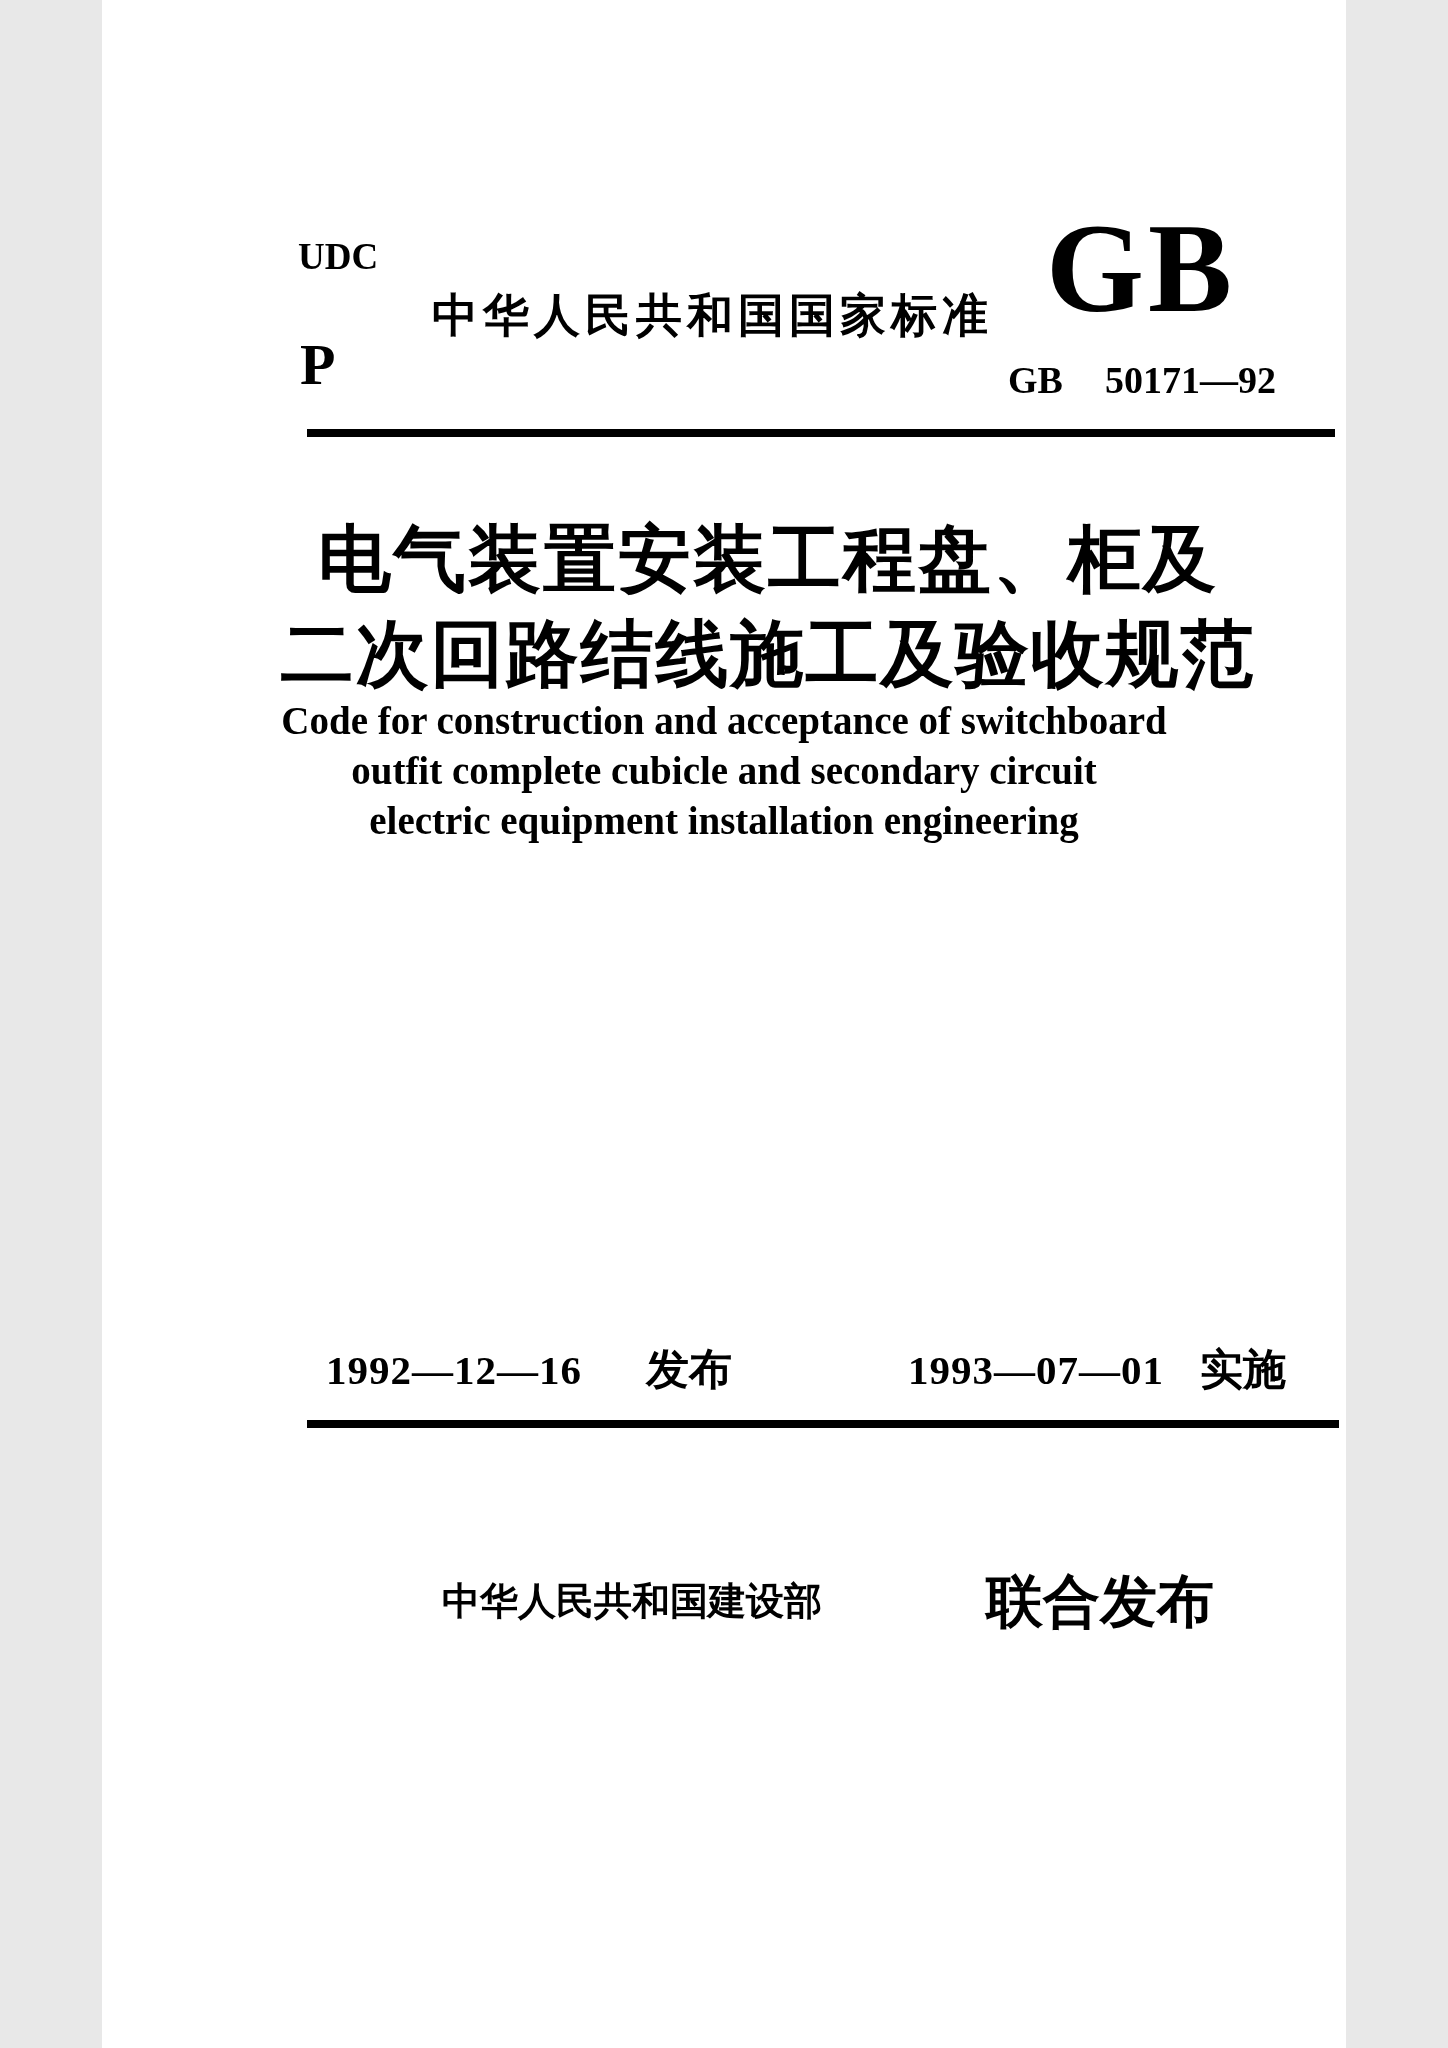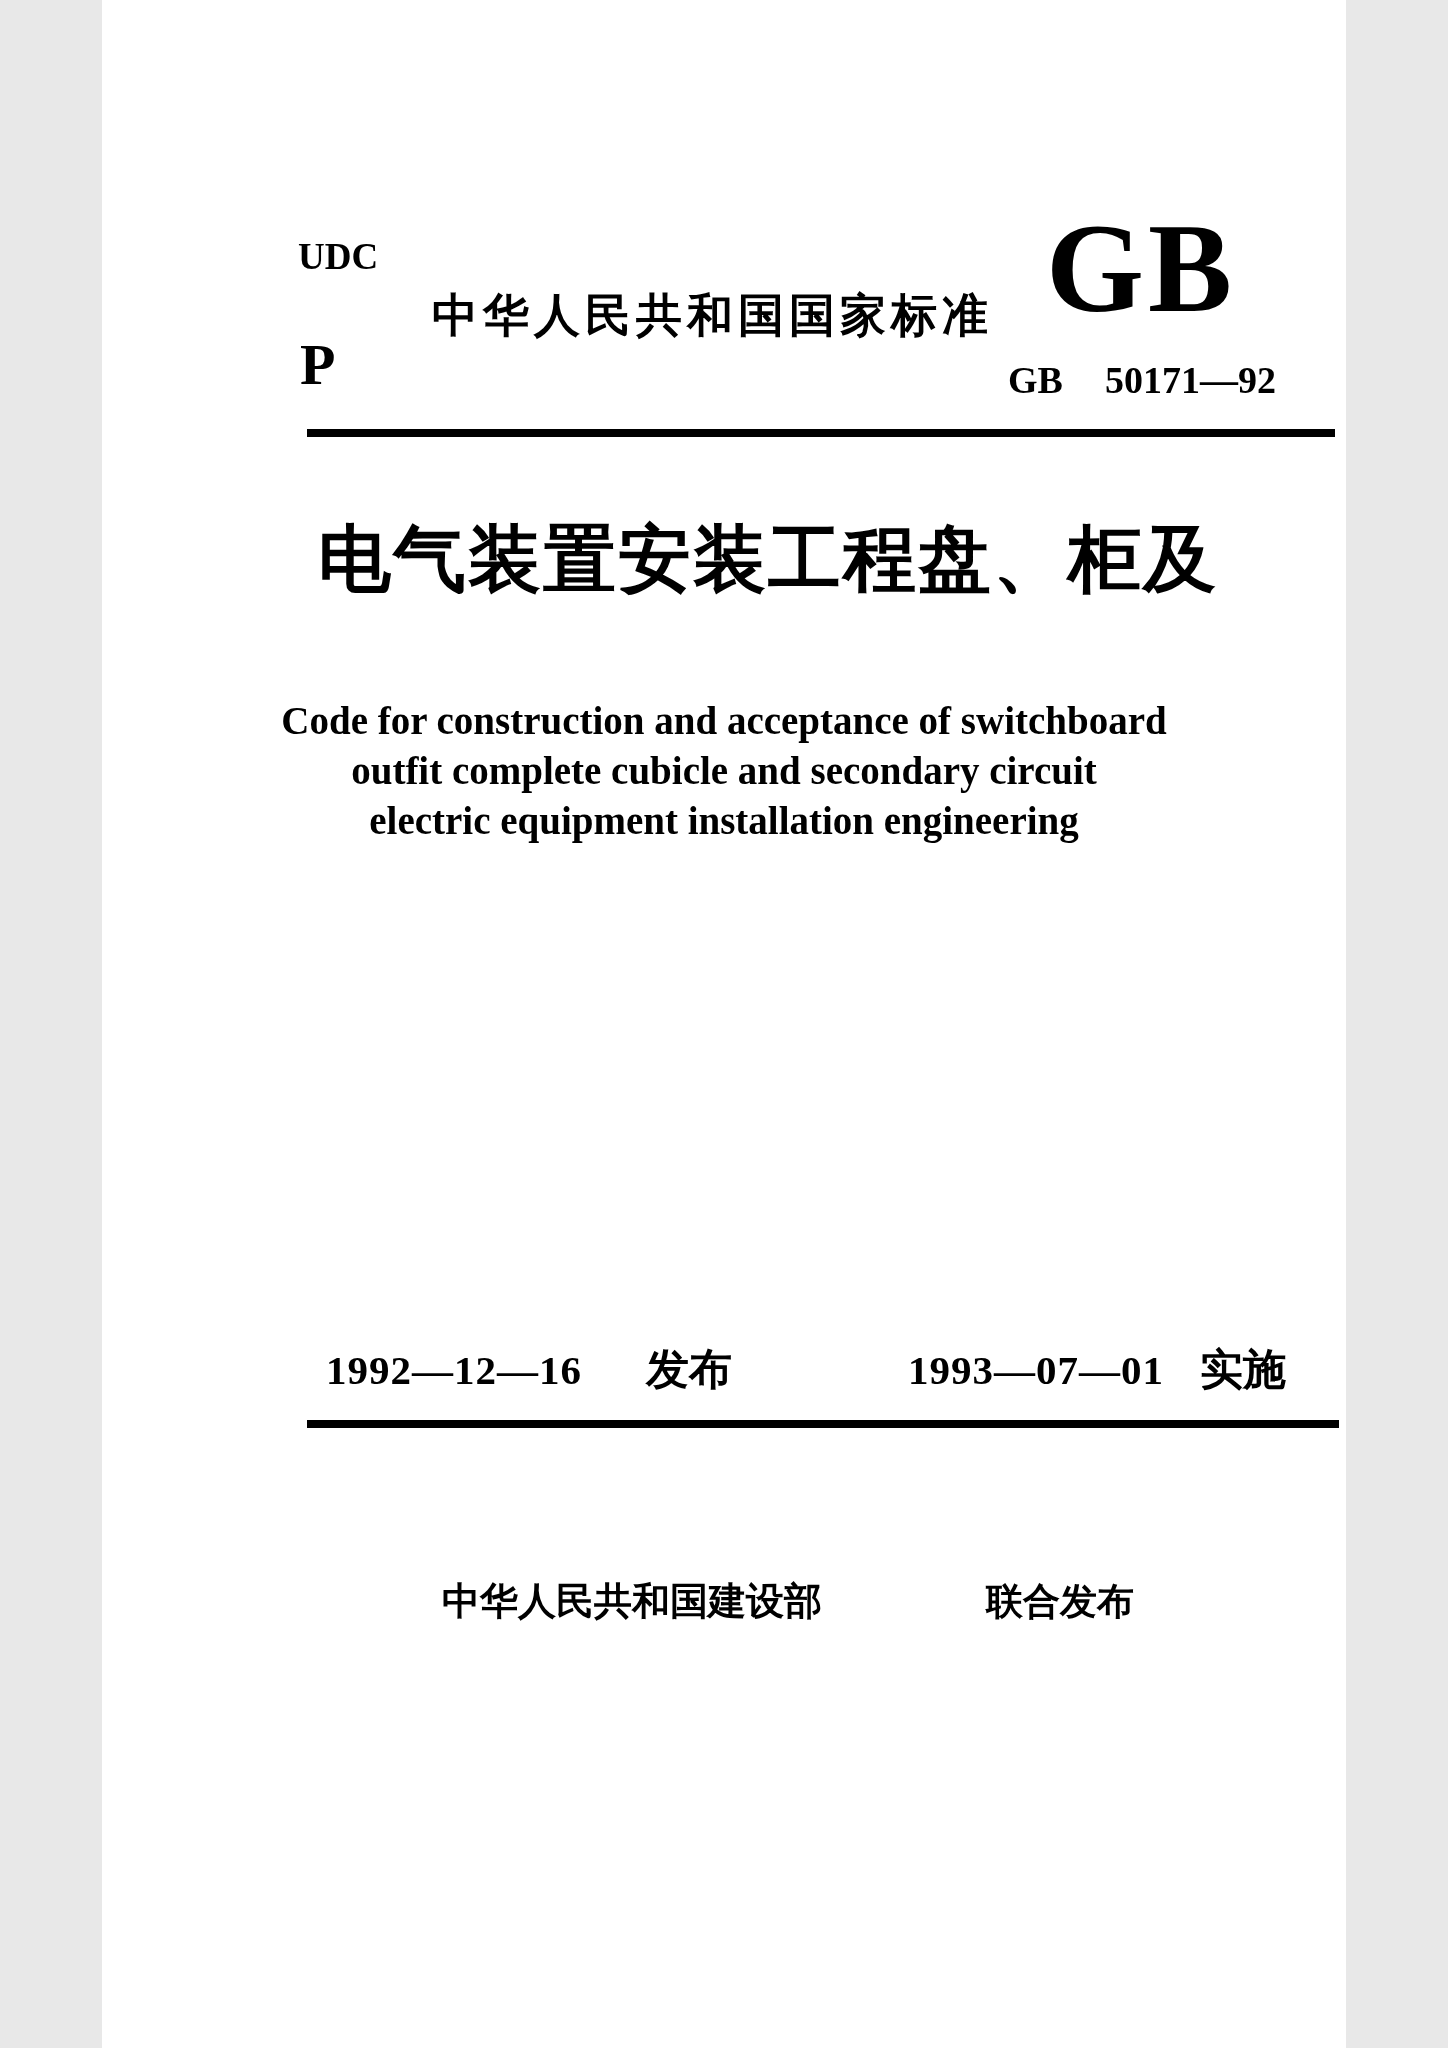--- a/index.html
+++ b/index.html
@@ -99,21 +99,21 @@
     text-align:justify;text-align-last:justify;
     white-space:nowrap;
   }
   .pub-line2{
     font-family:"Liberation Sans", sans-serif;
     font-weight:bold;font-size:38px;line-height:73px;
     white-space:nowrap;
   }
   .joint-label{
     font-family:"Liberation Sans", sans-serif;
-    font-weight:bold;font-size:37px;line-height:1;
+    font-weight:bold;font-size:57px;line-height:1;
     white-space:nowrap;
   }
 </style>
 </head>
 <body>
 
 <div class="page">
 
   <div class="udc">UDC</div>
 
@@ -125,20 +125,21 @@
 
   <div class="std-number">
     <span>GB</span>
     <span>50171—92</span>
   </div>
 
   <div class="rule rule-top"></div>
 
   <div class="title-cn">
     <div>电气装置安装工程盘、柜及</div>
+    <div>二次回路结线施工及验收规范</div>
   </div>
 
   <div class="title-en">
     <div>Code for construction and acceptance of switchboard</div>
     <div>outfit complete cubicle and secondary circuit</div>
     <div>electric equipment installation engineering</div>
   </div>
 
   <div class="dates-row">
     <div class="date-group issue">

